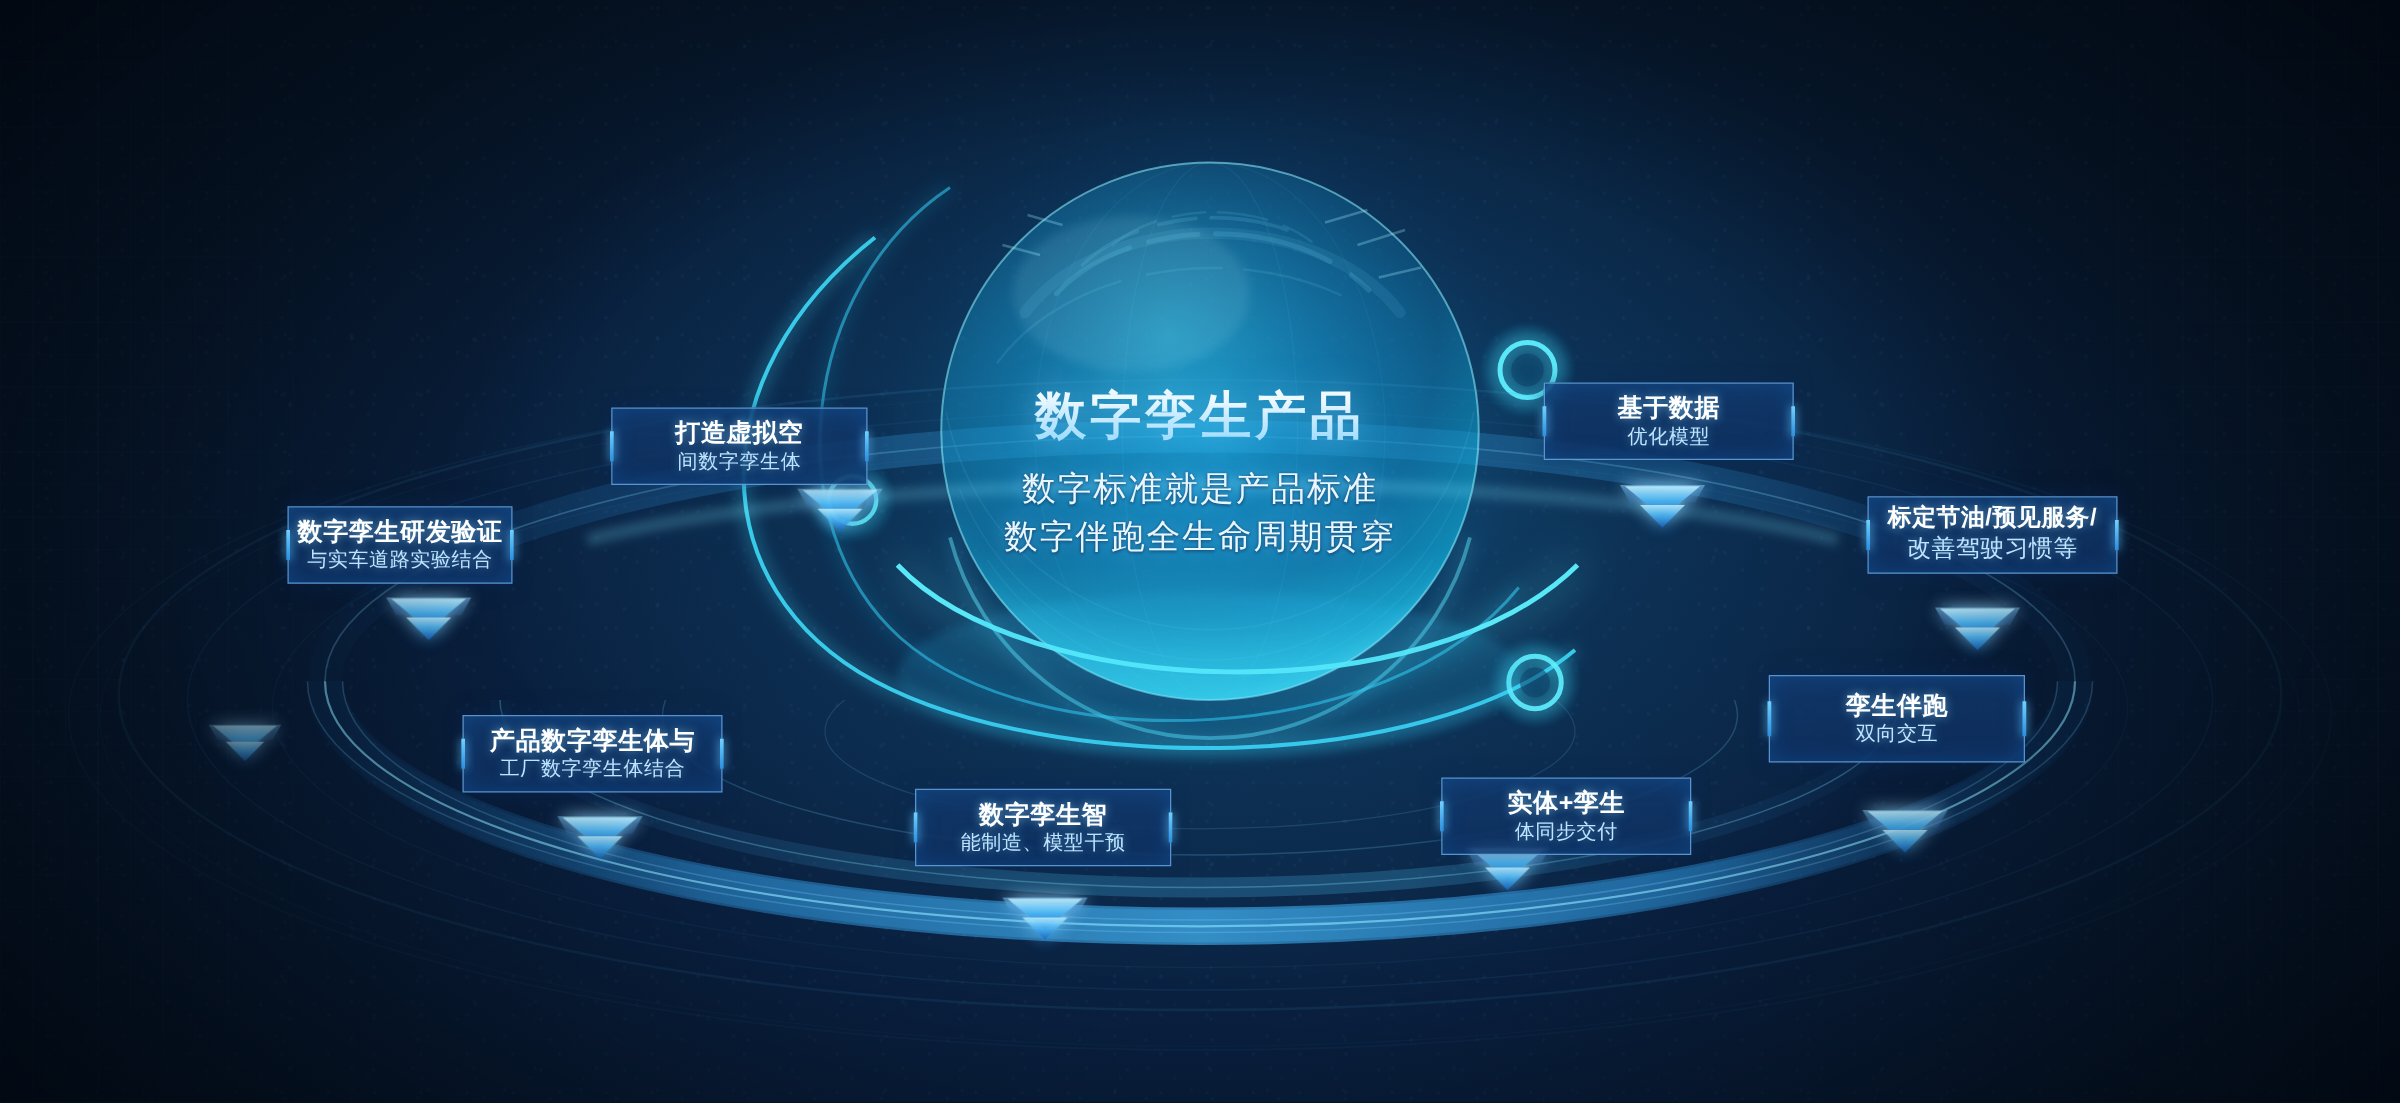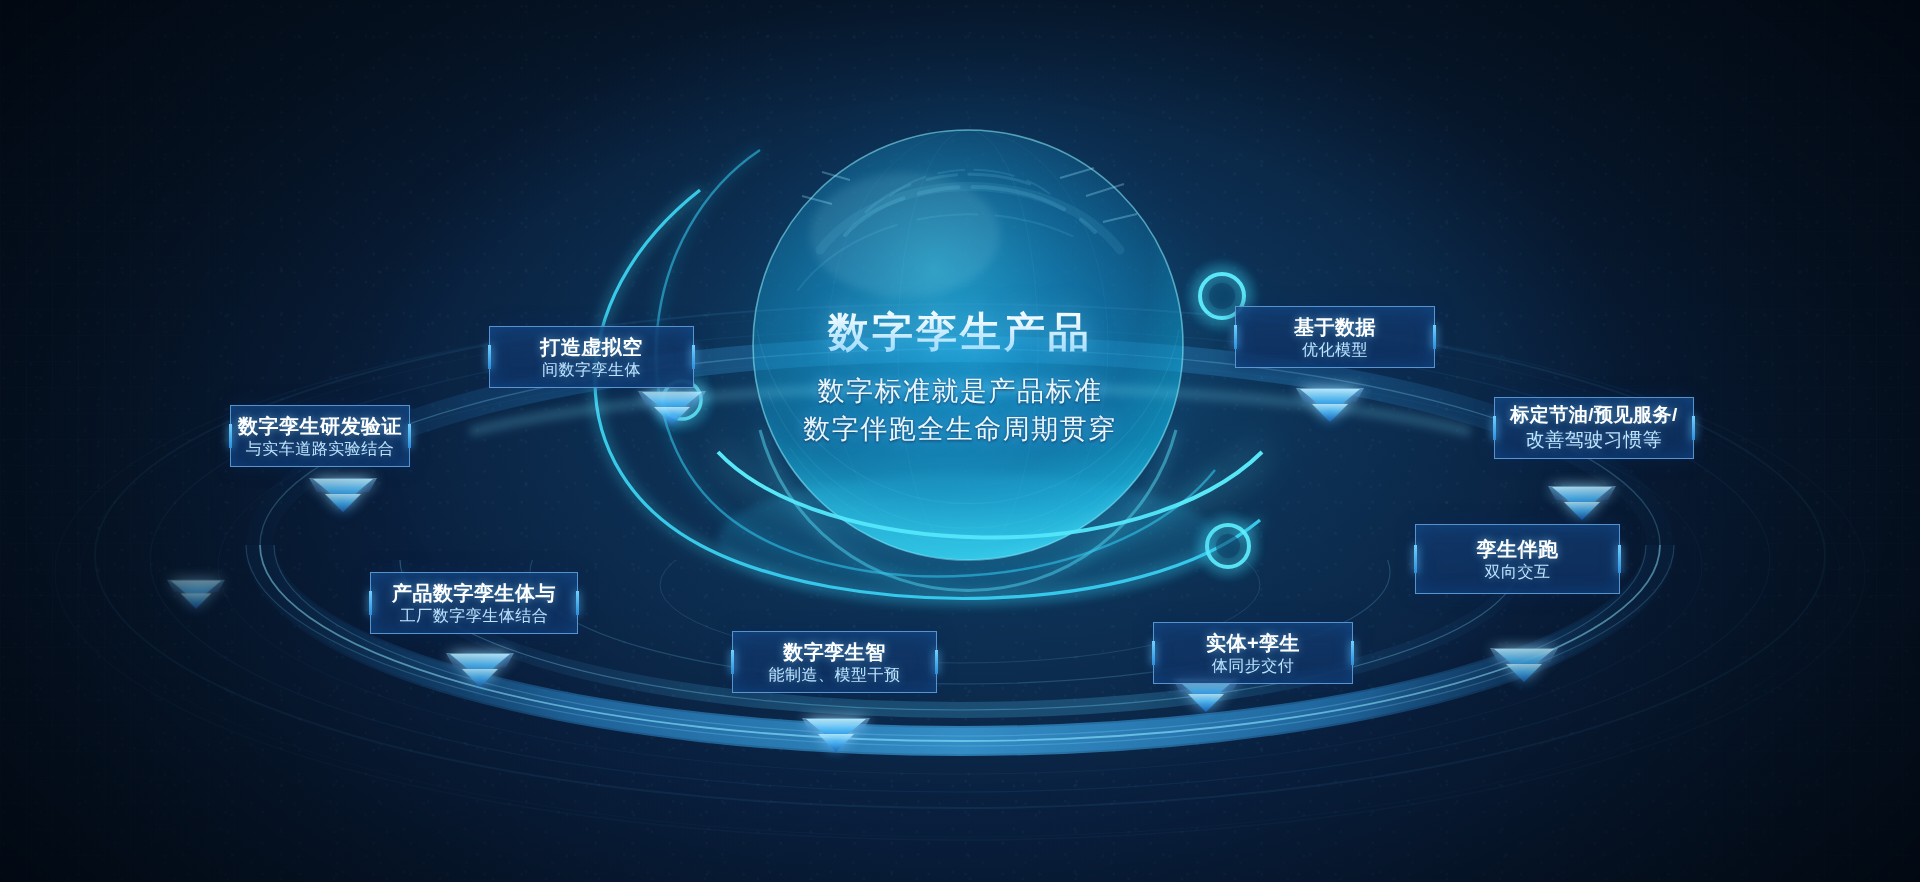--- a/index.html
+++ b/index.html
@@ -334,21 +334,21 @@
     <span class="l2">能制造、模型干预</span>
   </div>
 
   <div class="lbl" style="left:1153px;top:622px;width:200px;height:62px;">
     <span class="bar L"></span>
     <span class="bar R"></span>
     <span class="l1">实体+孪生</span>
     <span class="l2">体同步交付</span>
   </div>
 
-  <div class="lbl" style="left:1415px;top:524px;width:205px;height:70px;">
+  <div class="lbl" style="left:1415px;top:540px;width:205px;height:70px;">
     <span class="bar L"></span>
     <span class="bar R"></span>
     <span class="l1">孪生伴跑</span>
     <span class="l2">双向交互</span>
   </div>
 
   <div class="lbl" style="left:1494px;top:397px;width:200px;height:62px;">
     <span class="bar L"></span>
     <span class="bar R"></span>
     <span class="l1" style="font-size:19px;">标定节油/预见服务/</span>

